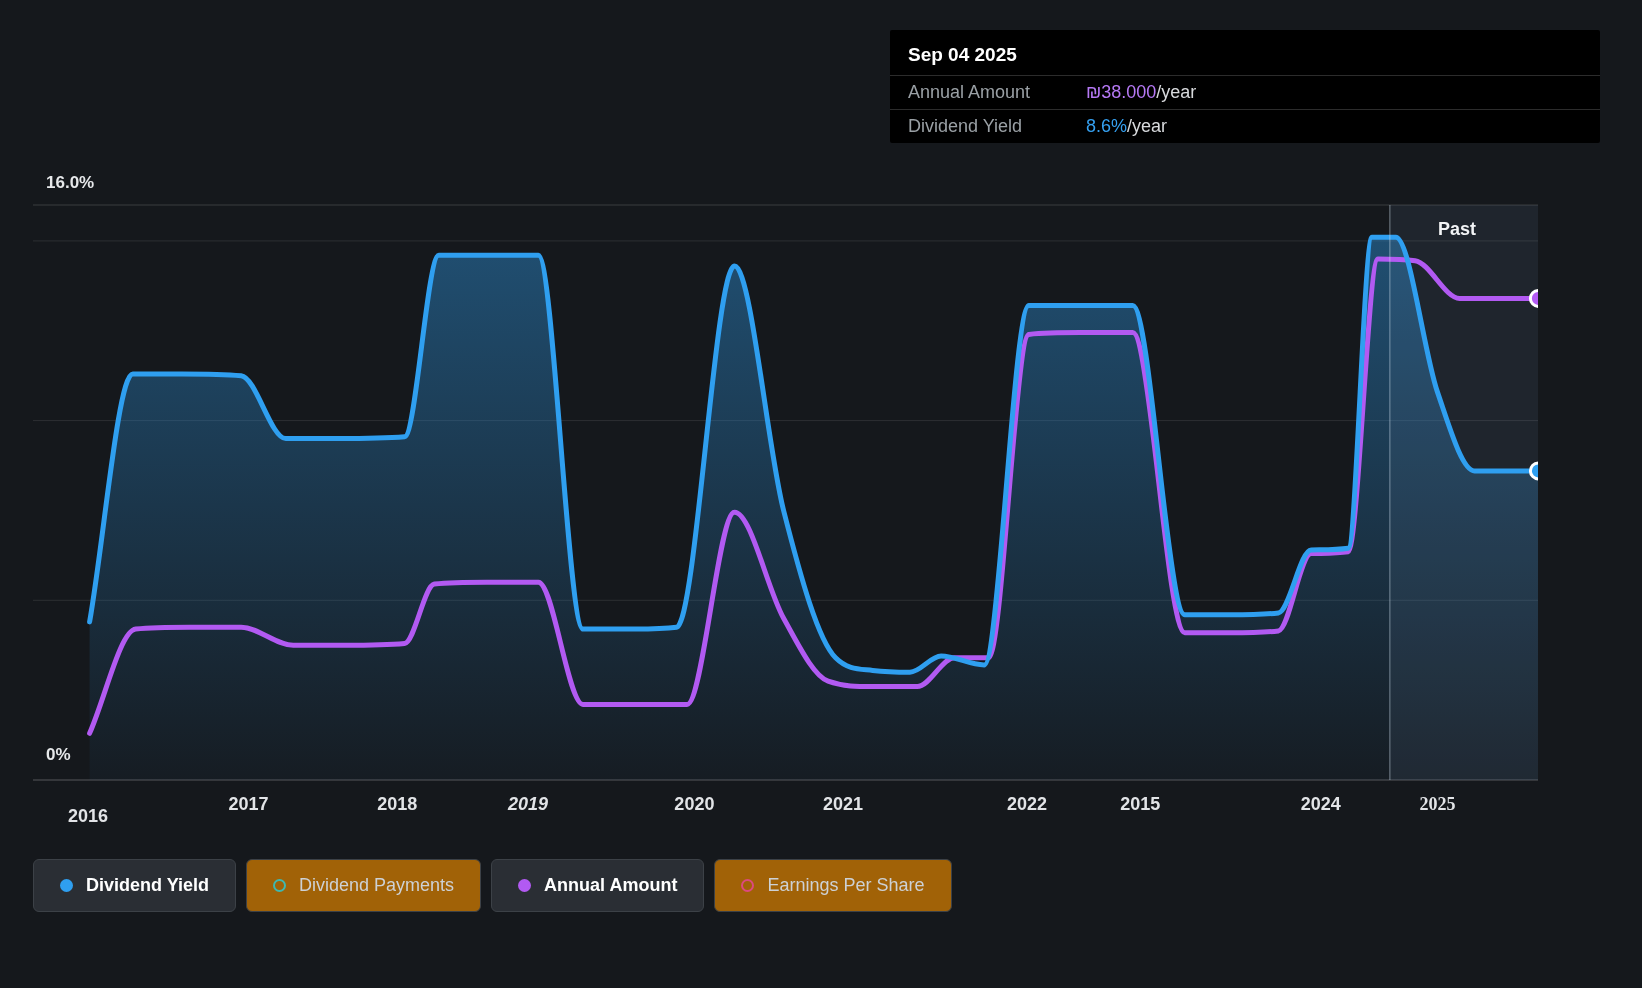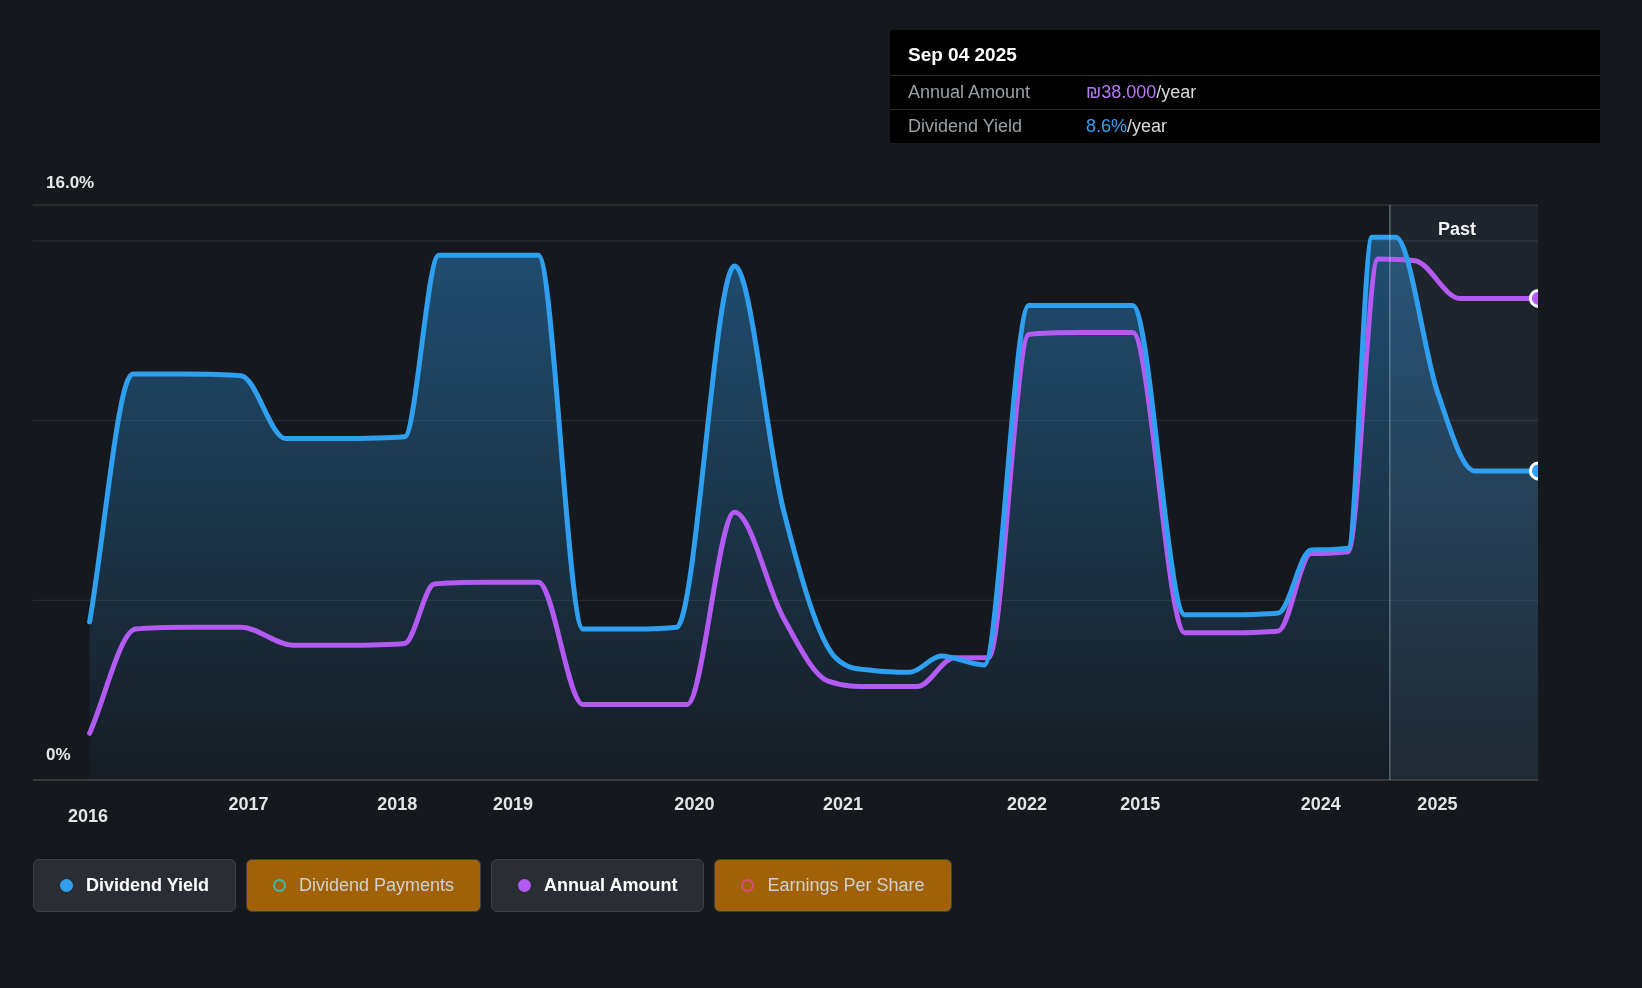--- a/index.html
+++ b/index.html
@@ -59,27 +59,27 @@
       </g>
     </svg>
 
   <div class="ylabel top">16.0%</div>
   <div class="ylabel bottom">0%</div>
 
   <div class="xlabels">
     <span style="left: 88px; margin-top: 12px;">2016</span>
     <span style="left: 248.6px;">2017</span>
     <span style="left: 397.2px;">2018</span>
-    <span style="left: 513px;">2019</span>
+    <span style="left: 528px; font-style: italic;">2019</span>
     <span style="left: 694.4px;">2020</span>
     <span style="left: 843px;">2021</span>
     <span style="left: 1027px;">2022</span>
     <span style="left: 1140.2px;">2015</span>
     <span style="left: 1288.8px; margin-left: 32px;">2024</span>
-    <span style="left: 1437.4px;">2025</span>
+    <span style="left: 1437.4px; font-family: Liberation Serif, serif;">2025</span>
   </div>
 
   <div class="past-label">Past</div>
 
   <div class="tooltip">
     <div class="tt-title">Sep 04 2025</div>
     <div class="tt-row">
       <span class="tt-label">Annual Amount</span>
       <span class="tt-val-amount">₪38.000</span>
       <span class="tt-suffix">/year</span>

